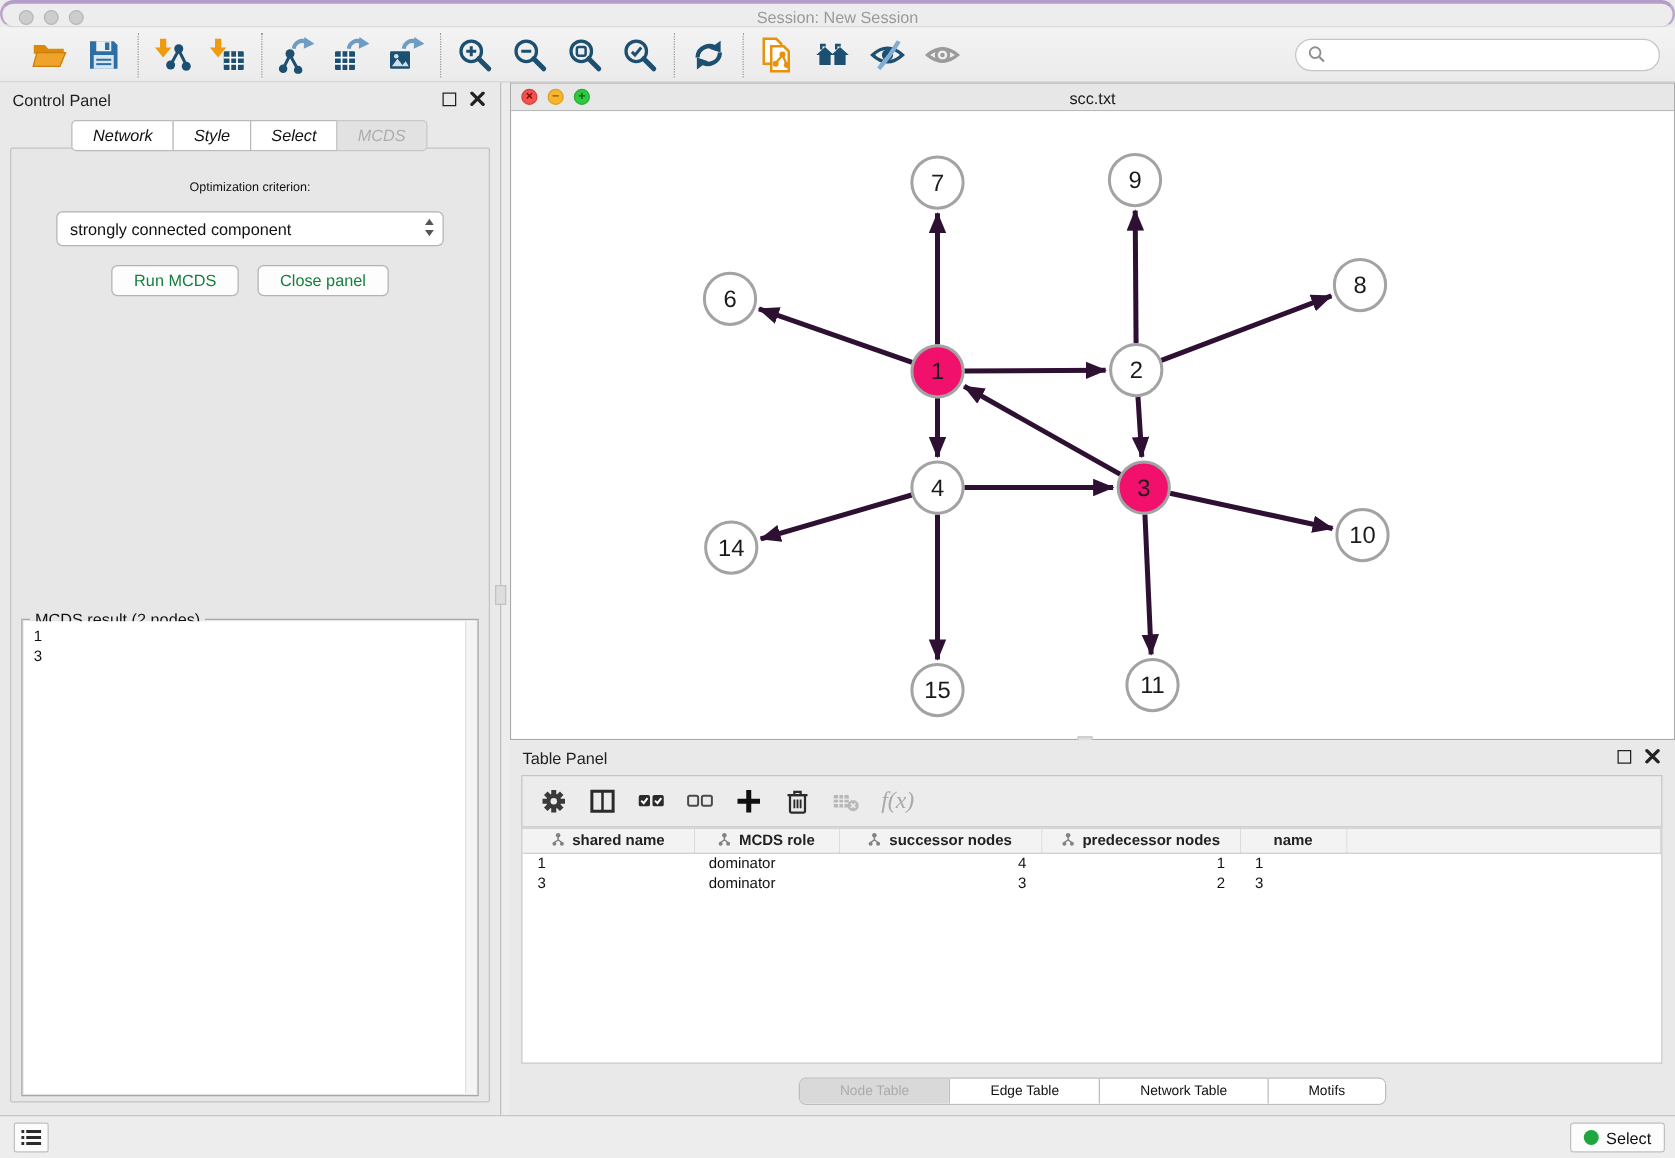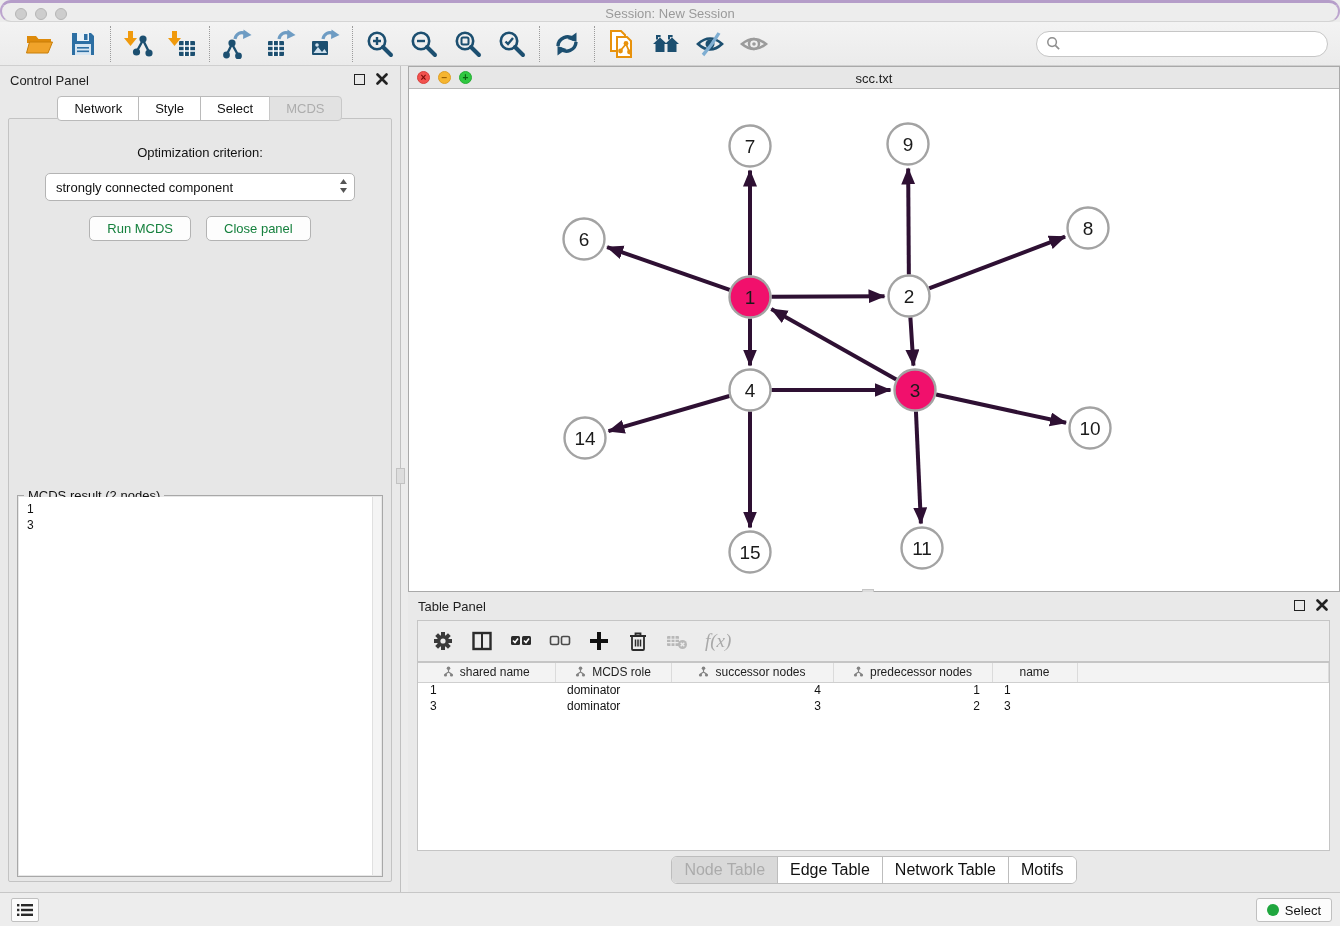--- a/index.html
+++ b/index.html
@@ -48,33 +48,33 @@
     position:absolute; left:0; top:66px; width:401px; bottom:34px;
     background:#E9E9E9; border-right:1px solid #C0C0C0;
   }
   .panel-header { position:relative; height:28px; }
   .panel-header .panel-title {
     position:absolute; left:10px; top:7px; font-size:13px; color:#1E1E1E;
   }
   .panel-btns { position:absolute; right:12px; top:7px; display:flex; gap:11px; align-items:center; }
   .float-btn { width:11px; height:11px; border:1.6px solid #222; background:transparent; cursor:pointer; }
   .close-btn { width:12px; height:12px; cursor:pointer; }
-  .tabbar { position:absolute; left:0; right:0; top:30px; display:flex; justify-content:center; z-index:2; }
+  .tabbar { position:absolute; left:0; right:0; top:30px; display:flex; justify-content:center; z-index:2;font-style:italic; }
   .tab {
     font-size:13px; color:#111; background:#fff; border:1px solid #BABABA;
     padding:4px 16px; margin-left:-1px; cursor:pointer;
   }
   .tab:first-child { border-top-left-radius:4px; border-bottom-left-radius:4px; }
   .tab:last-child  { border-top-right-radius:4px; border-bottom-right-radius:4px; }
   .tab.active { background:#E2E2E2; color:#ADADAD; border-color:#C8C8C8; }
   .cp-content {
     position:absolute; left:8px; right:8px; top:52px; bottom:10px;
     background:#E7E7E7; border:1px solid #C3C3C3; border-radius:2px;
   }
-  .opt-label { text-align:center; margin-top:26px; font-size:13px; color:#111; }
+  .opt-label { text-align:center; margin-top:26px; font-size:10px; color:#111; }
   .dropdown {
     margin:13px auto 0; width:310px; height:24px; background:#fff;
     border:1px solid #B4B4B4; border-radius:5px; position:relative;
     display:flex; align-items:center; padding:13px 10px; font-size:13px; color:#111;
     cursor:pointer;
   }
   .stepper { position:absolute; right:6px; top:4px; }
   .btn-row { display:flex; justify-content:center; gap:15px; margin-top:15px; }
   .push-btn {
     background:#FDFDFD; border:1px solid #B3B3B3; border-radius:5px;
@@ -143,40 +143,40 @@
     font-family:Liberation Serif, serif; font-style:italic;
     font-size:19px; color:#A9A9A9; cursor:default;
   }
   .tp-table {
     position:absolute; left:9px; right:10px; top:70px; bottom:41px;
     background:#fff; border:1px solid #C5C5C5; overflow:hidden;
   }
   table.grid { border-collapse:collapse; width:100%; table-layout:fixed; }
   table.grid th {
     background:#F3F3F3; border-right:1px solid #DBDBDB; border-bottom:1px solid #CFCFCF;
-    font-size:12px; font-weight:normal; color:#222; height:19px; text-align:center;
+    font-size:12px; font-weight:bold; color:#222; height:19px; text-align:center;
     position:relative; white-space:nowrap; overflow:hidden; cursor:pointer;
   }
   table.grid th .hdr-inner { display:inline-flex; align-items:center; gap:6px; }
   table.grid td {
     font-size:12px; color:#111; height:16px; padding:0 12px; white-space:nowrap;
     cursor:default;
   }
   td.num { text-align:right; padding-right:18px; }
   td.num2 { text-align:right; padding-right:10px; }
   td.namecol { padding-left:10px; }
   .tp-tabs-strip {
     position:absolute; left:0; right:0; bottom:8px; display:flex; justify-content:center;
   }
   .seg {
     display:flex; border:1px solid #BDBDBD; border-radius:6px; overflow:hidden;
     background:#fff;
   }
   .seg .seg-item {
-    font-size:16px; color:#111; padding:4px 12px; background:#fff;
+    font-size:11px; color:#111; padding:4px 32px; background:#fff;
     border-left:1px solid #BDBDBD; cursor:pointer;
   }
   .seg .seg-item:first-child { border-left:none; }
   .seg .seg-item.active { background:#D9D9D9; color:#ABABAB; }
   
   .statusbar {
     position:absolute; left:0; right:0; bottom:0; height:34px;
     background:#EDEDED; border-top:1px solid #C7C7C7;
   }
   .list-btn {

